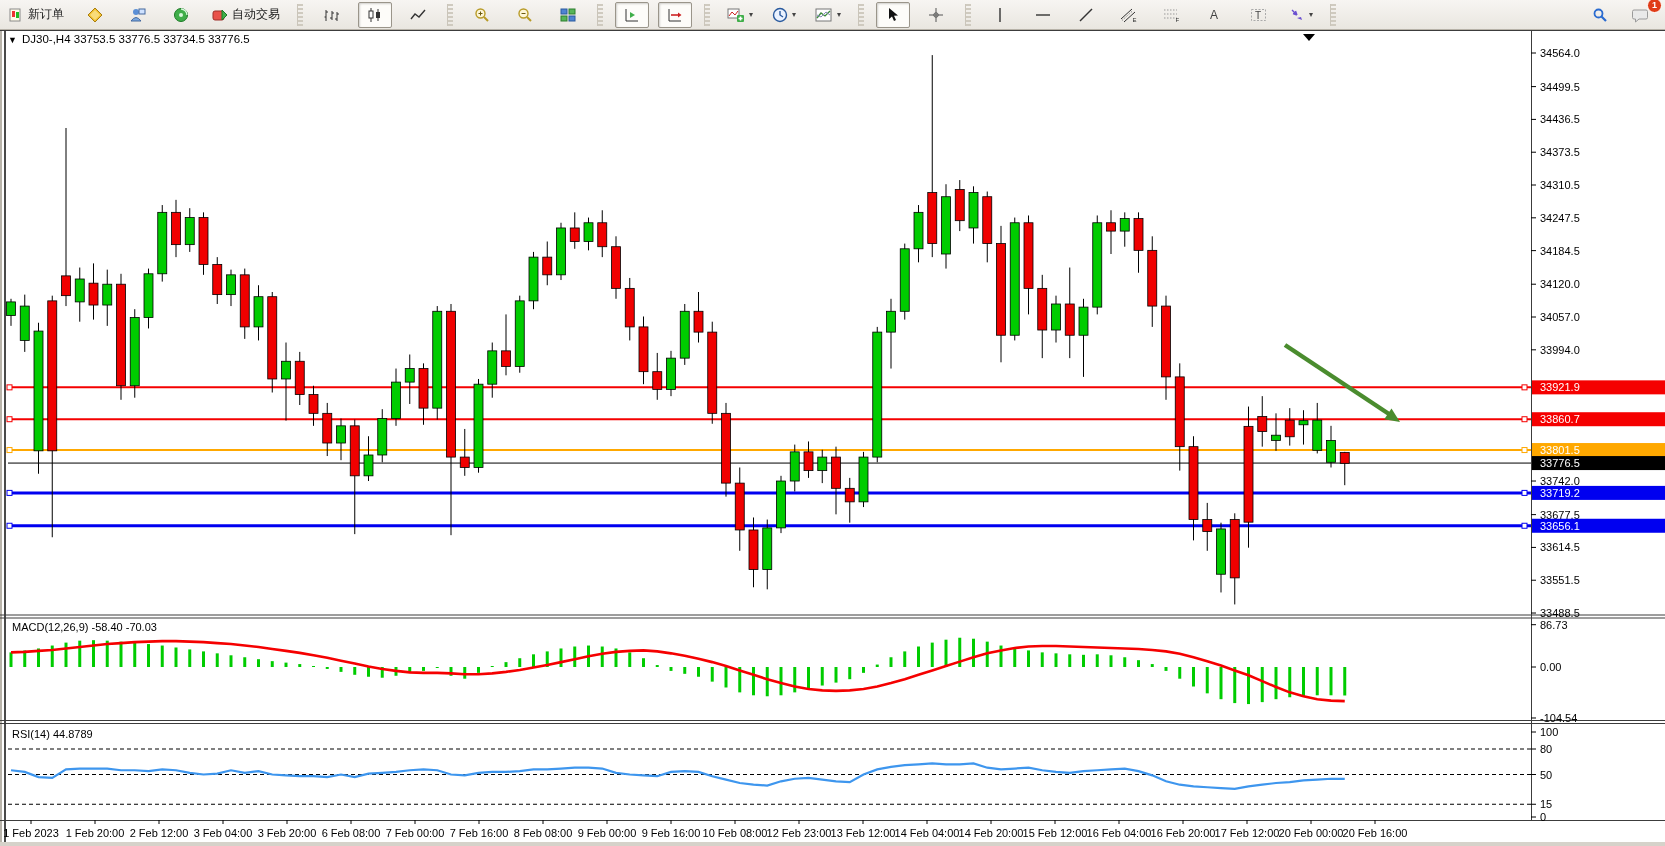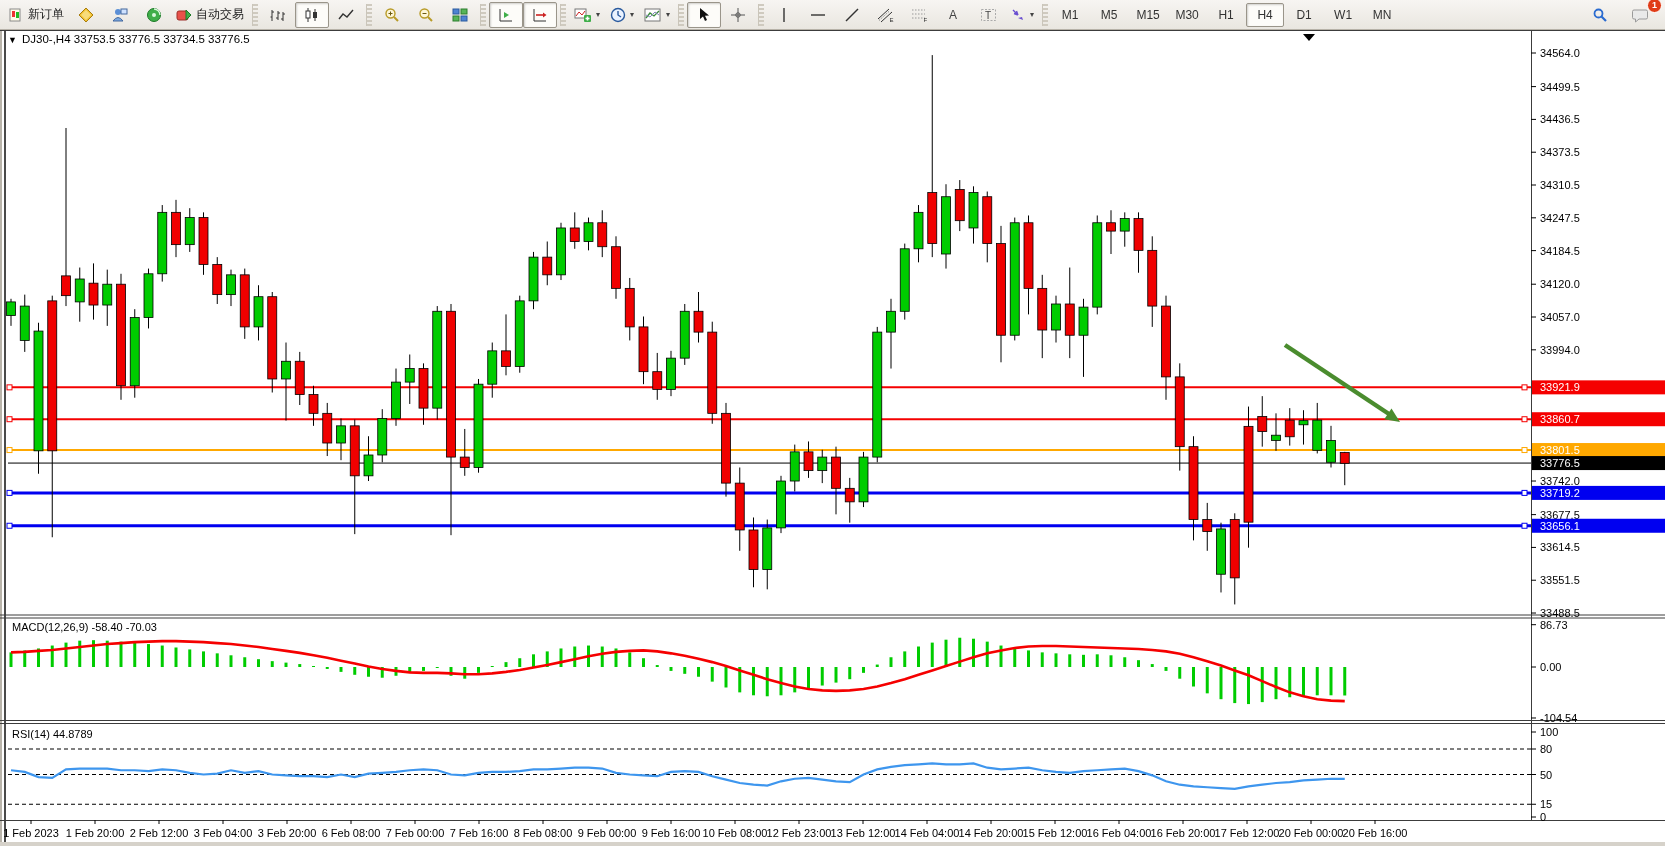--- a/index.html
+++ b/index.html
@@ -1,20 +1,20 @@
 <!DOCTYPE html>
 <html><head>
 <meta charset="utf-8">
 <style>
   html,body{margin:0;padding:0;width:1665px;height:846px;overflow:hidden;
     font-family:"Liberation Sans",sans-serif;background:#fff;}
   
   #toolbar{position:absolute;left:0;top:0;width:1665px;height:30px;
     background:linear-gradient(#f7f5f2,#e9e6e0);border-bottom:1px solid #b7b2a8;
-    display:flex;align-items:center;gap:0;padding:0 4px;box-sizing:border-box;}
+    display:flex;align-items:center;gap:9px;padding:0 4px;box-sizing:border-box;}
   .tb-sep{width:5px;height:22px;margin:0 3px;
     background:repeating-linear-gradient(#cfcabf 0 2px,transparent 2px 4px);
     border-left:1px solid #cac5ba;}
   .tb-btn{height:24px;min-width:24px;display:flex;align-items:center;justify-content:center;
     gap:4px;padding:0 4px;border:1px solid transparent;border-radius:2px;
     font-size:12px;color:#222;cursor:default;background:transparent;}
   .tb-btn.pressed{background:#fdfcf9;border:1px solid #9a958a;
     box-shadow:inset 1px 1px 2px rgba(0,0,0,.18);}
   .tb-btn svg{display:block}
   .tf-btn{height:22px;padding:0 6px;font-size:12px;color:#333;border:1px solid transparent;}
@@ -258,31 +258,20 @@
   <div class="tb-btn">
     <span>
         <svg width="16" height="16" viewBox="0 0 16 16">
           <path d="M3 3 l5 5 M8 8 l-1.5 -4 M8 8 l-4 -1.5" stroke="#6a4fd0" stroke-width="1.4" fill="none"></path>
           <path d="M13 13 l-5 -2 4 -1z" fill="#6a4fd0"></path>
         </svg>
       </span>
     <span style="font-size:8px;color:#444">▾</span>
   </div>
   <div class="tb-sep"></div>
-  <div id="tf-group" style="display: flex; align-items: center; gap: 1px;">
-      <div class="tb-btn tf-btn">M1</div>
-      <div class="tb-btn tf-btn">M5</div>
-      <div class="tb-btn tf-btn">M15</div>
-      <div class="tb-btn tf-btn">M30</div>
-      <div class="tb-btn tf-btn">H1</div>
-      <div class="tb-btn tf-btn pressed">H4</div>
-      <div class="tb-btn tf-btn">D1</div>
-      <div class="tb-btn tf-btn">W1</div>
-      <div class="tb-btn tf-btn">MN</div>
-    </div>
   <div id="tb-right">
     <div class="tb-btn">
       <span>
           <svg width="16" height="16" viewBox="0 0 16 16">
             <circle cx="6.5" cy="6.5" r="4" fill="none" stroke="#2a6bd0" stroke-width="1.8"></circle>
             <line x1="9.5" y1="9.5" x2="14" y2="14" stroke="#2a6bd0" stroke-width="2.2"></line>
           </svg>
         </span>
     </div>
     <div class="tb-btn" id="chat-badge">

